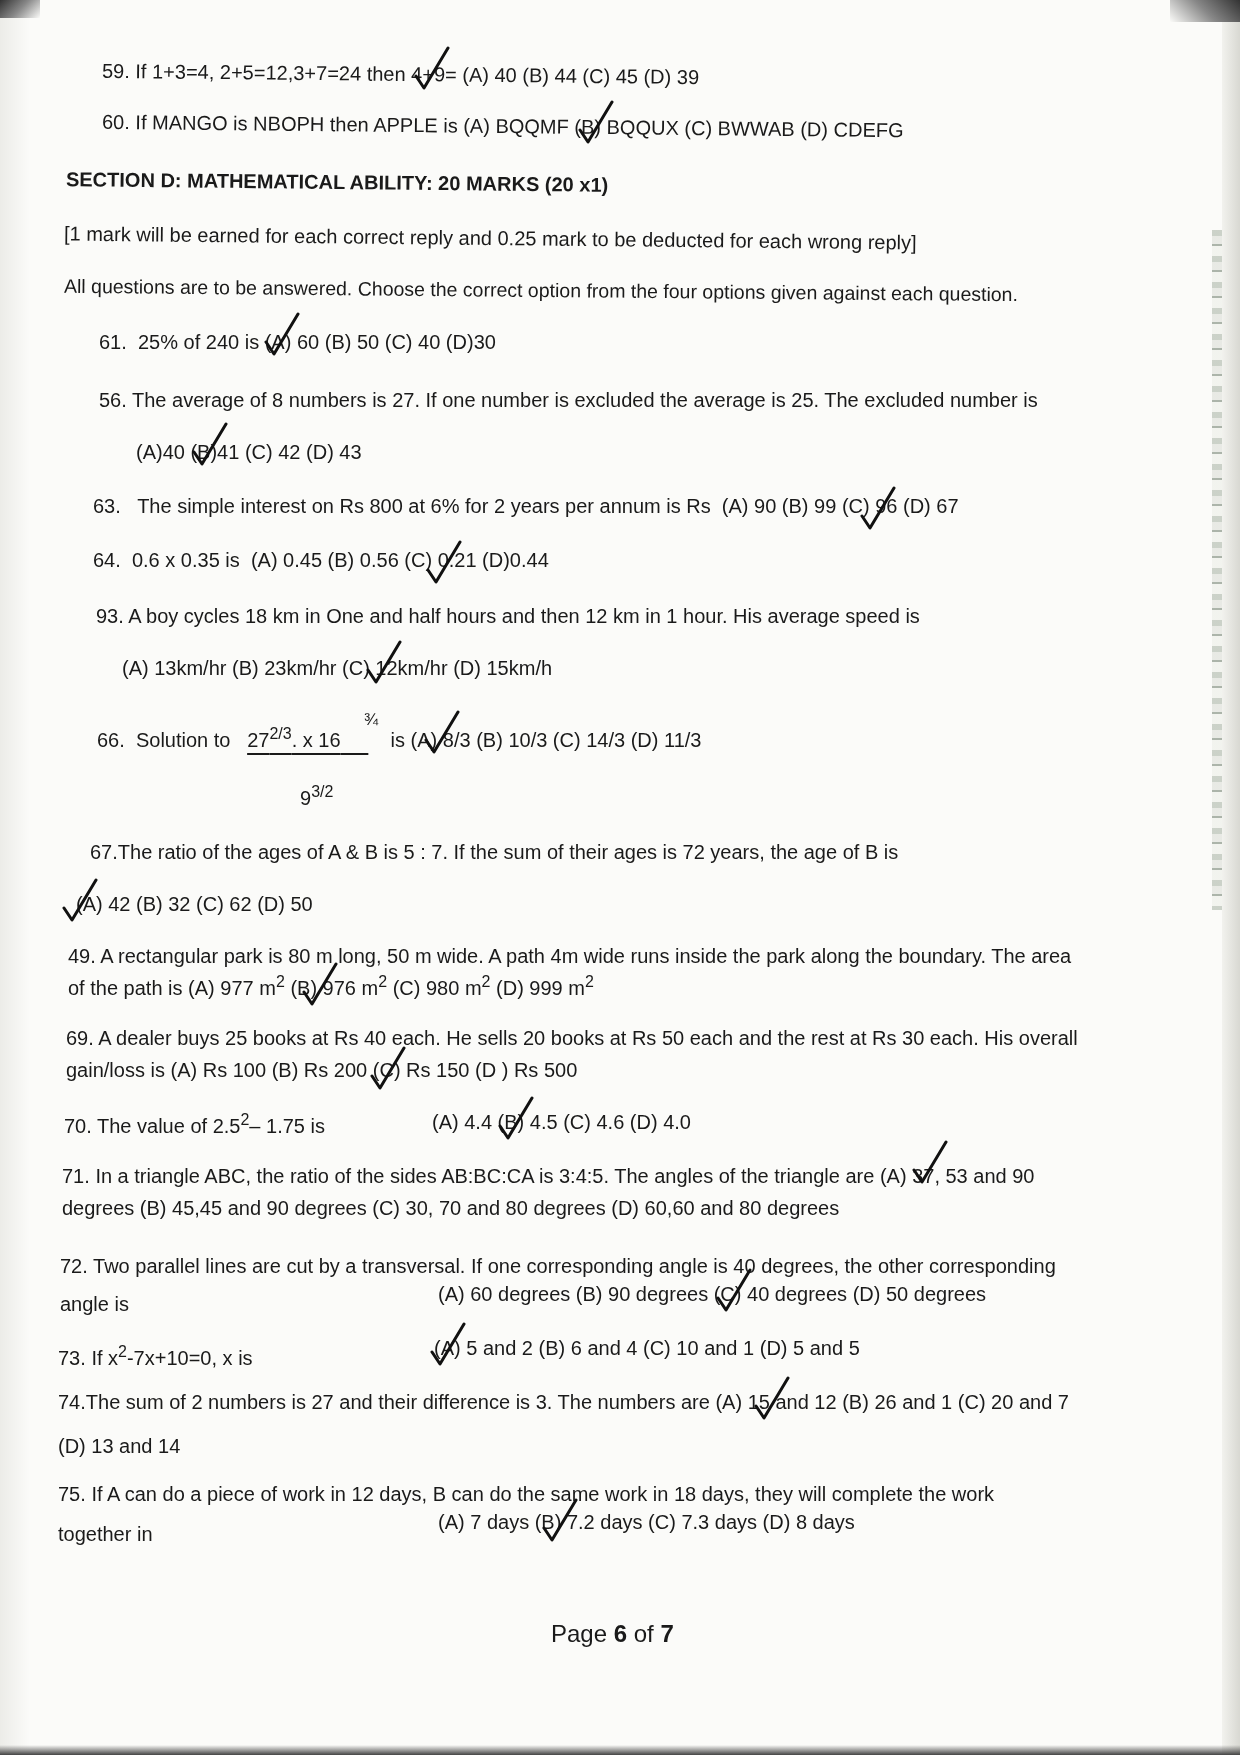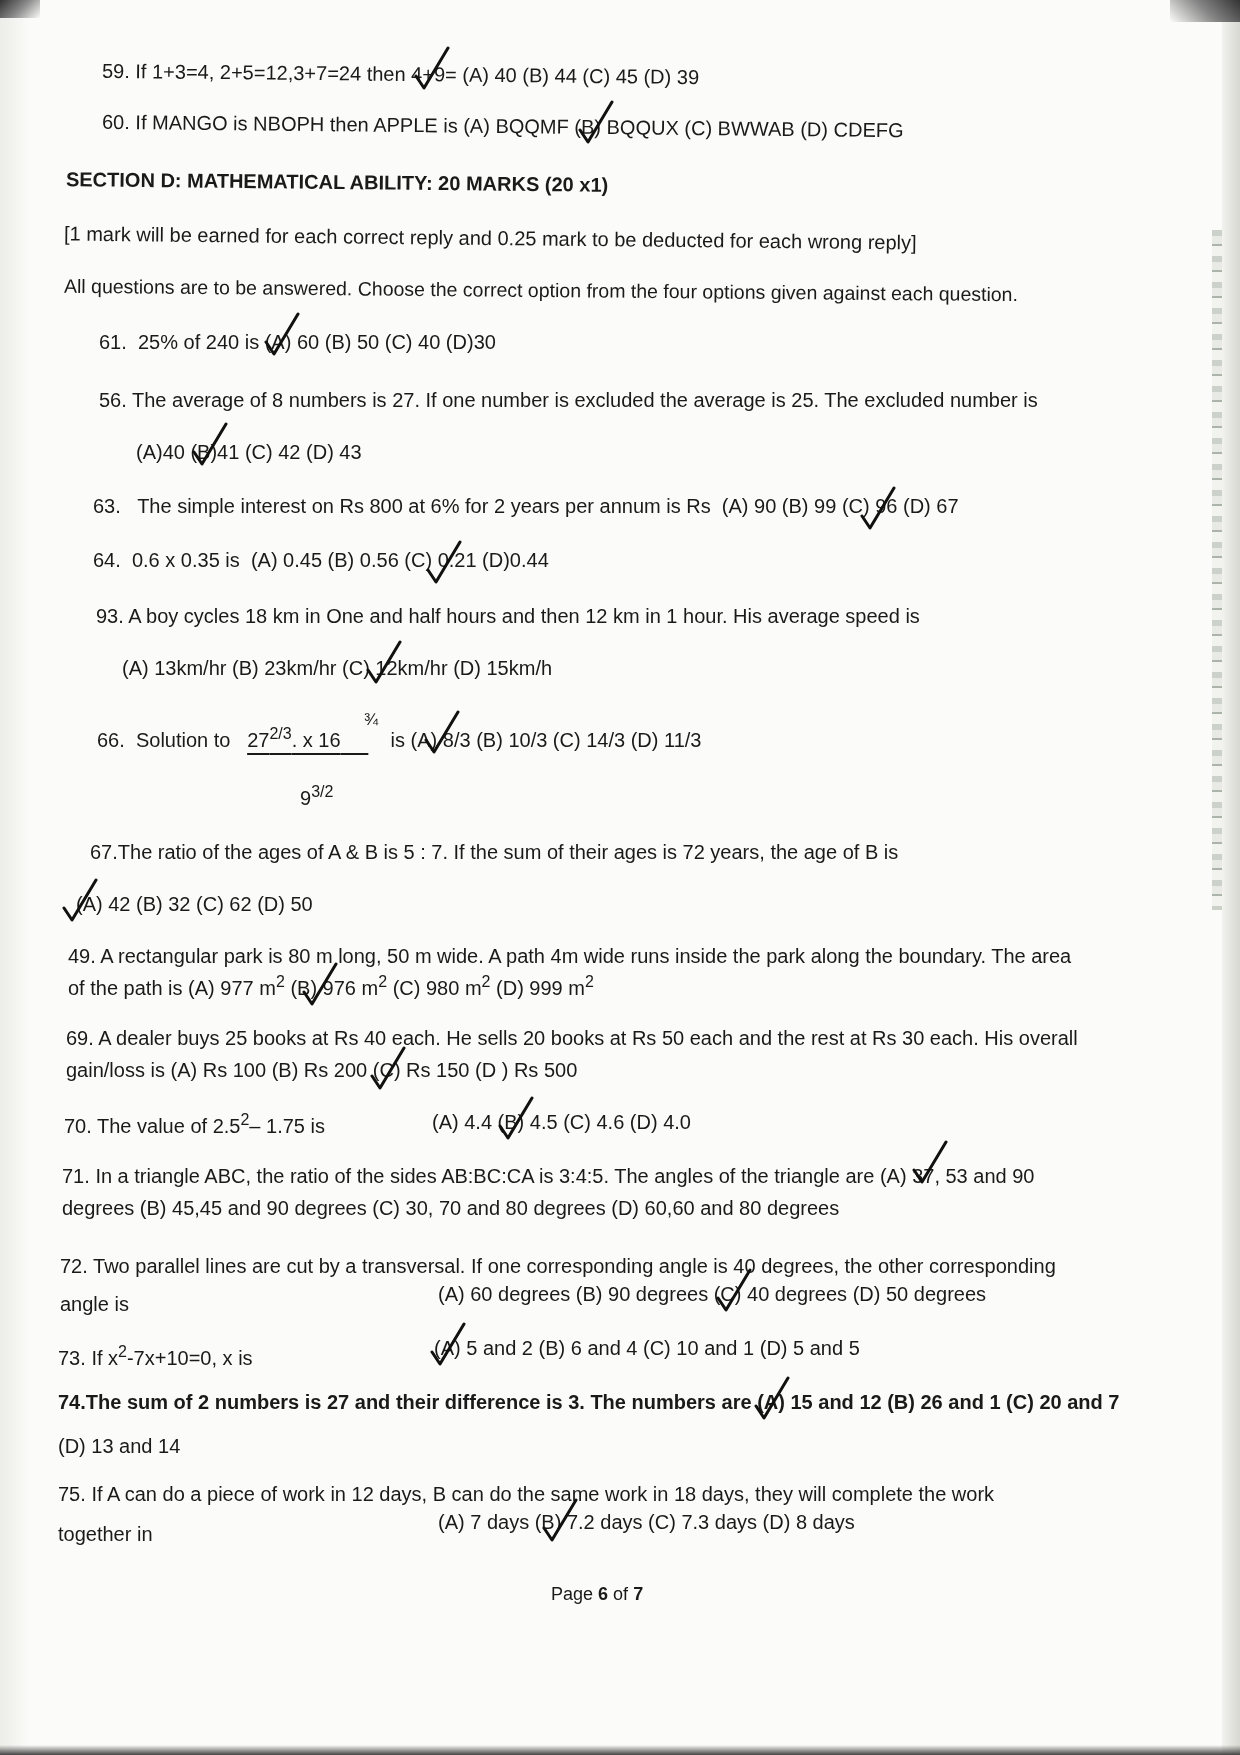--- a/index.html
+++ b/index.html
@@ -27,21 +27,21 @@
   }
   .line {
     position: absolute; font-size: 20px; white-space: nowrap; line-height: 24px;
   }
   .q-bold { font-weight: bold; }
   .tick {
     position: absolute; width: 40px; height: 44px; pointer-events: none;
   }
   sup { font-size: 16px; vertical-align: super; line-height: 0; }
   .frac-num { text-decoration: underline; text-underline-offset: 6px; }
-  .footer { position: absolute; left: 551px; top: 1584px; font-size: 18px; font-weight: bold; }
+  .footer { position: absolute; left: 551px; top: 1620px; font-size: 24px; font-weight: bold; }
   .footer .light { font-weight: normal; }
 </style>
 </head>
 <body>
 
 <div class="page-edge-left"></div>
 <div class="page-edge-right"></div>
 <div class="corner-dark"></div>
 <div class="corner-dark-r"></div>
 <div class="scan-strip"></div>
@@ -203,21 +203,21 @@
 
 <div class="line" style="left:58px; top:1346px;">
   <span>73.</span>
   <span><span>If x</span><sup>2</sup><span>-7x+10=0, x is</span></span>
 </div>
 <div class="line" style="left:434px; top:1336px;">(A) 5 and 2 (B)  6 and 4 (C) 10 and 1 (D) 5 and 5</div>
 <svg class="tick" style="left:428px; top:1322px;">
     <use href="#tick"></use>
   </svg>
 
-<div class="line" style="left:58px; top:1390px;font-weight:bold;">
+<div class="line" style="left:58px; top:1390px;">
   <span>74.</span><span>The sum of 2 numbers is 27 and their difference is 3. The numbers are</span>
   <span>(A) 15 and 12 (B) 26 and 1 (C) 20 and 7</span>
 </div>
 <div class="line" style="left:58px; top:1434px;">(D) 13 and 14</div>
 <svg class="tick" style="left:752px; top:1376px;">
     <use href="#tick"></use>
   </svg>
 
 <div class="line" style="left:58px; top:1482px;">
   <span>75.</span>

